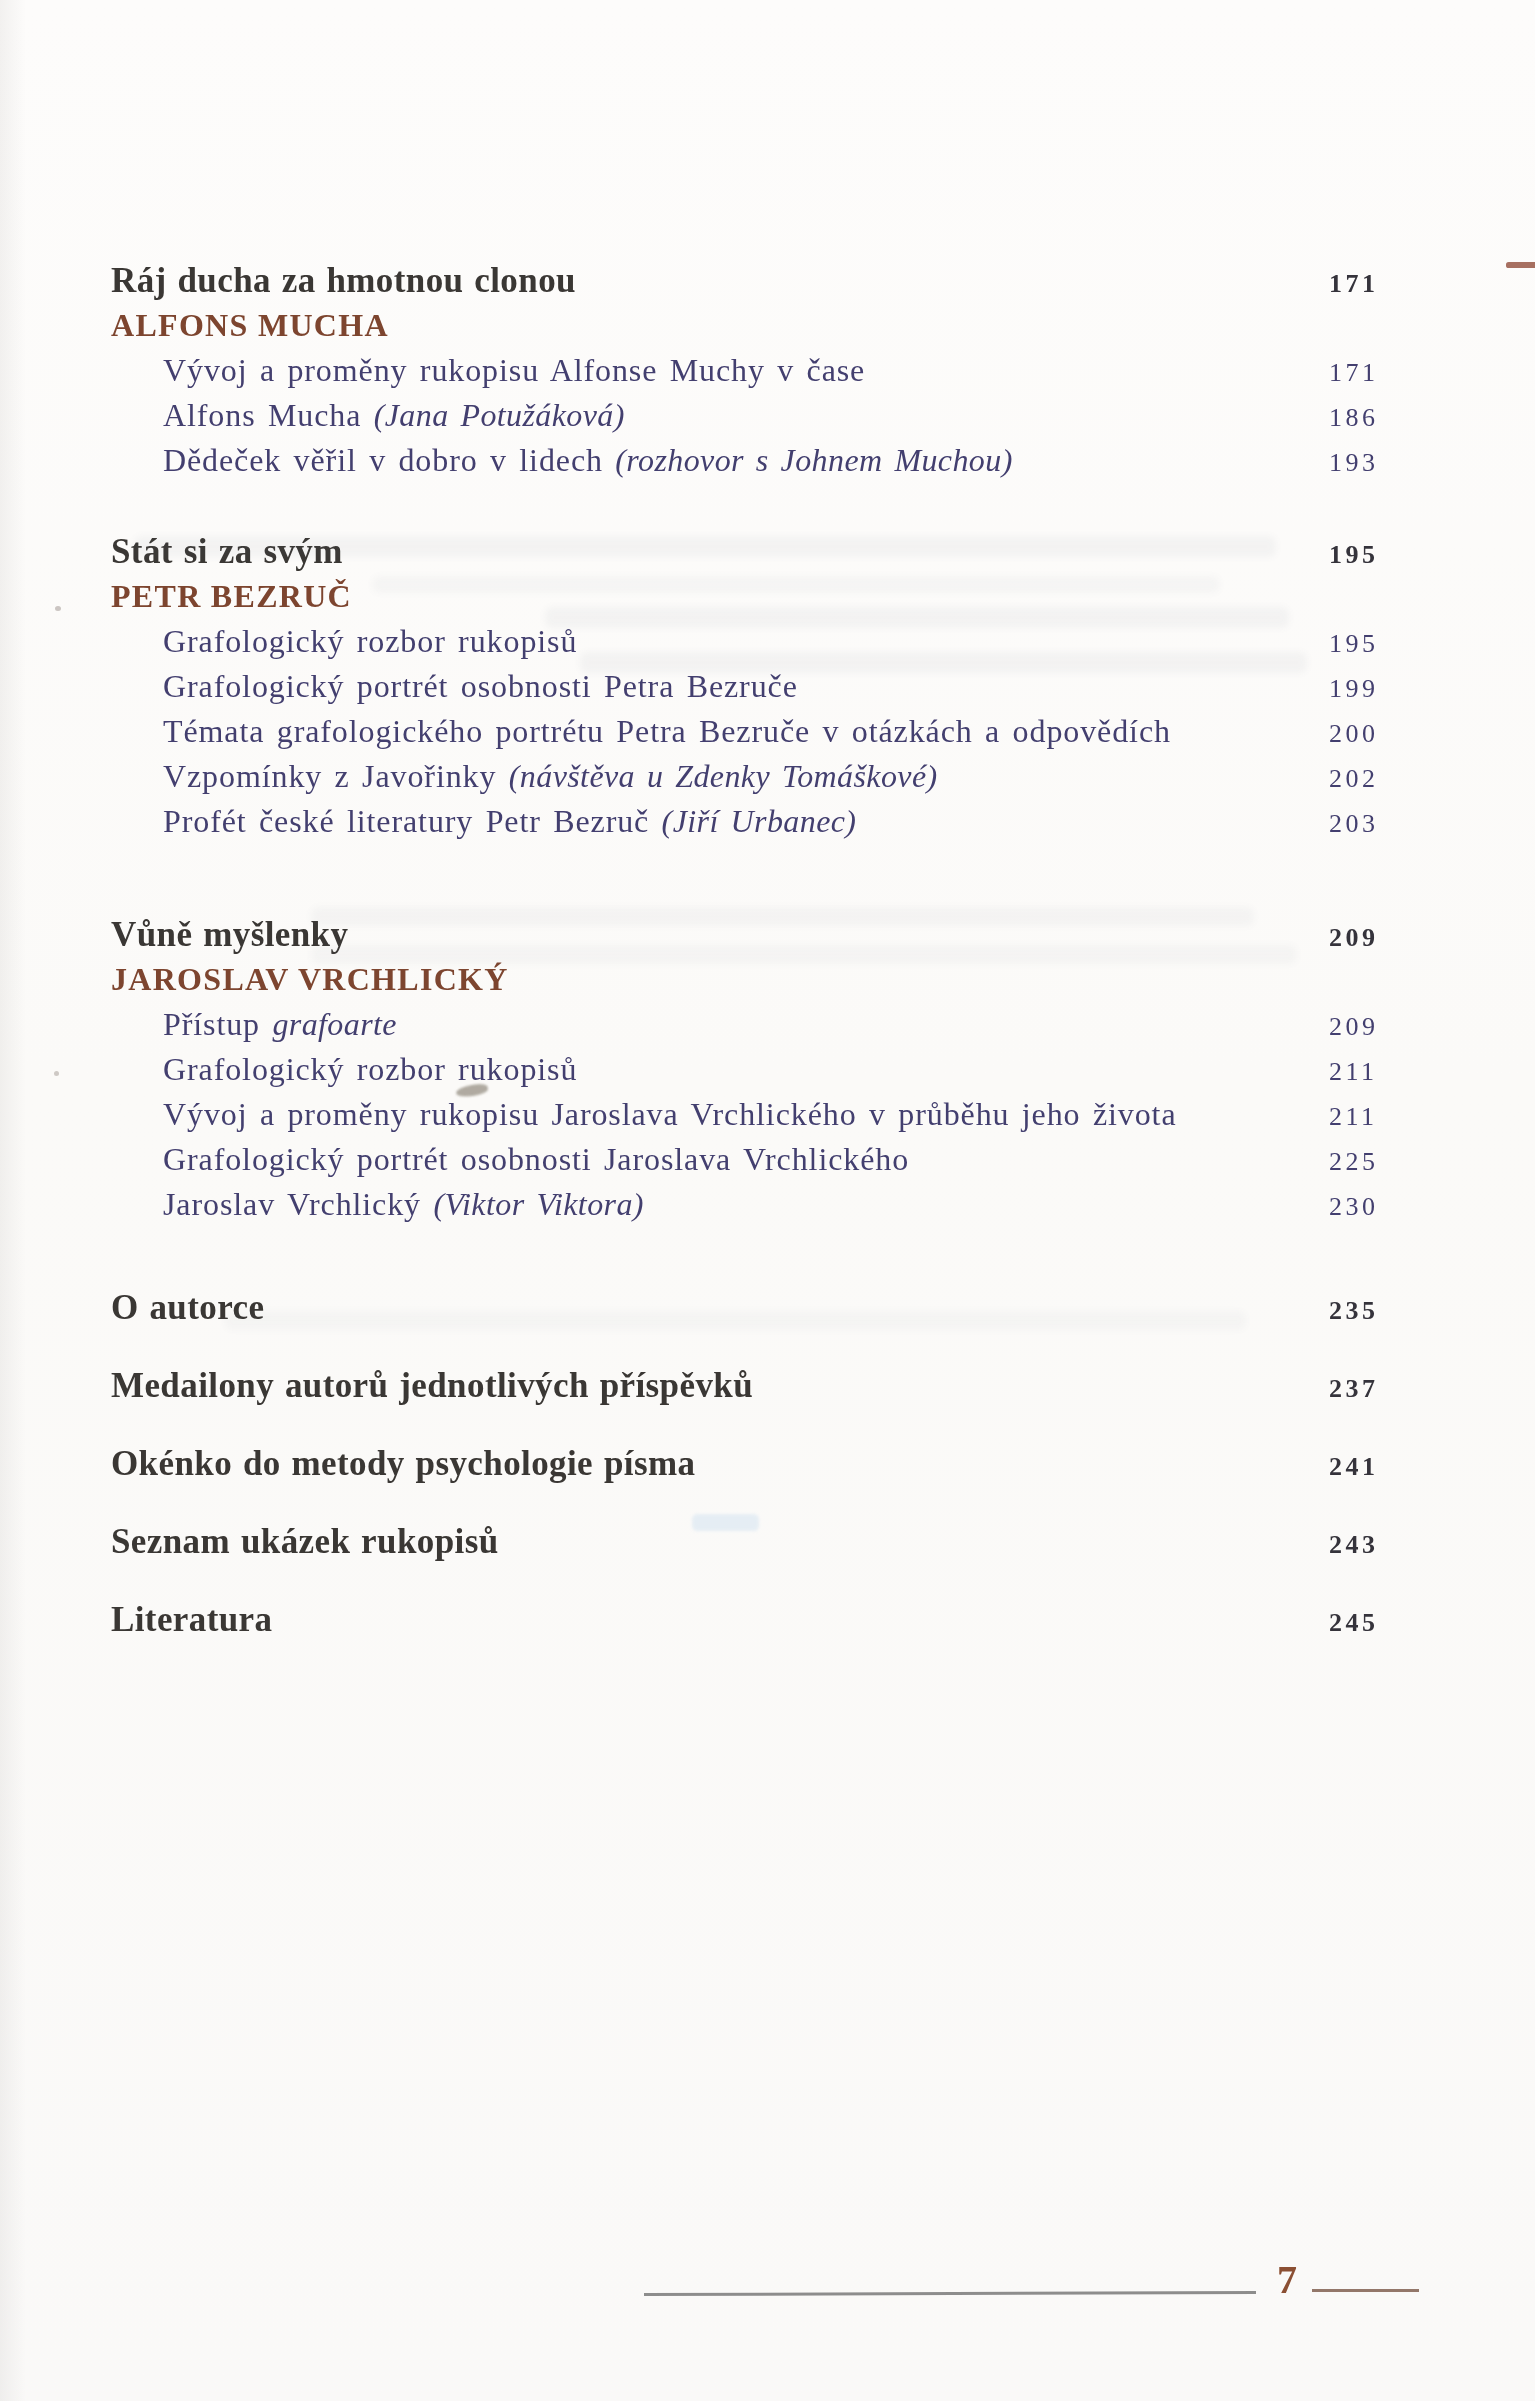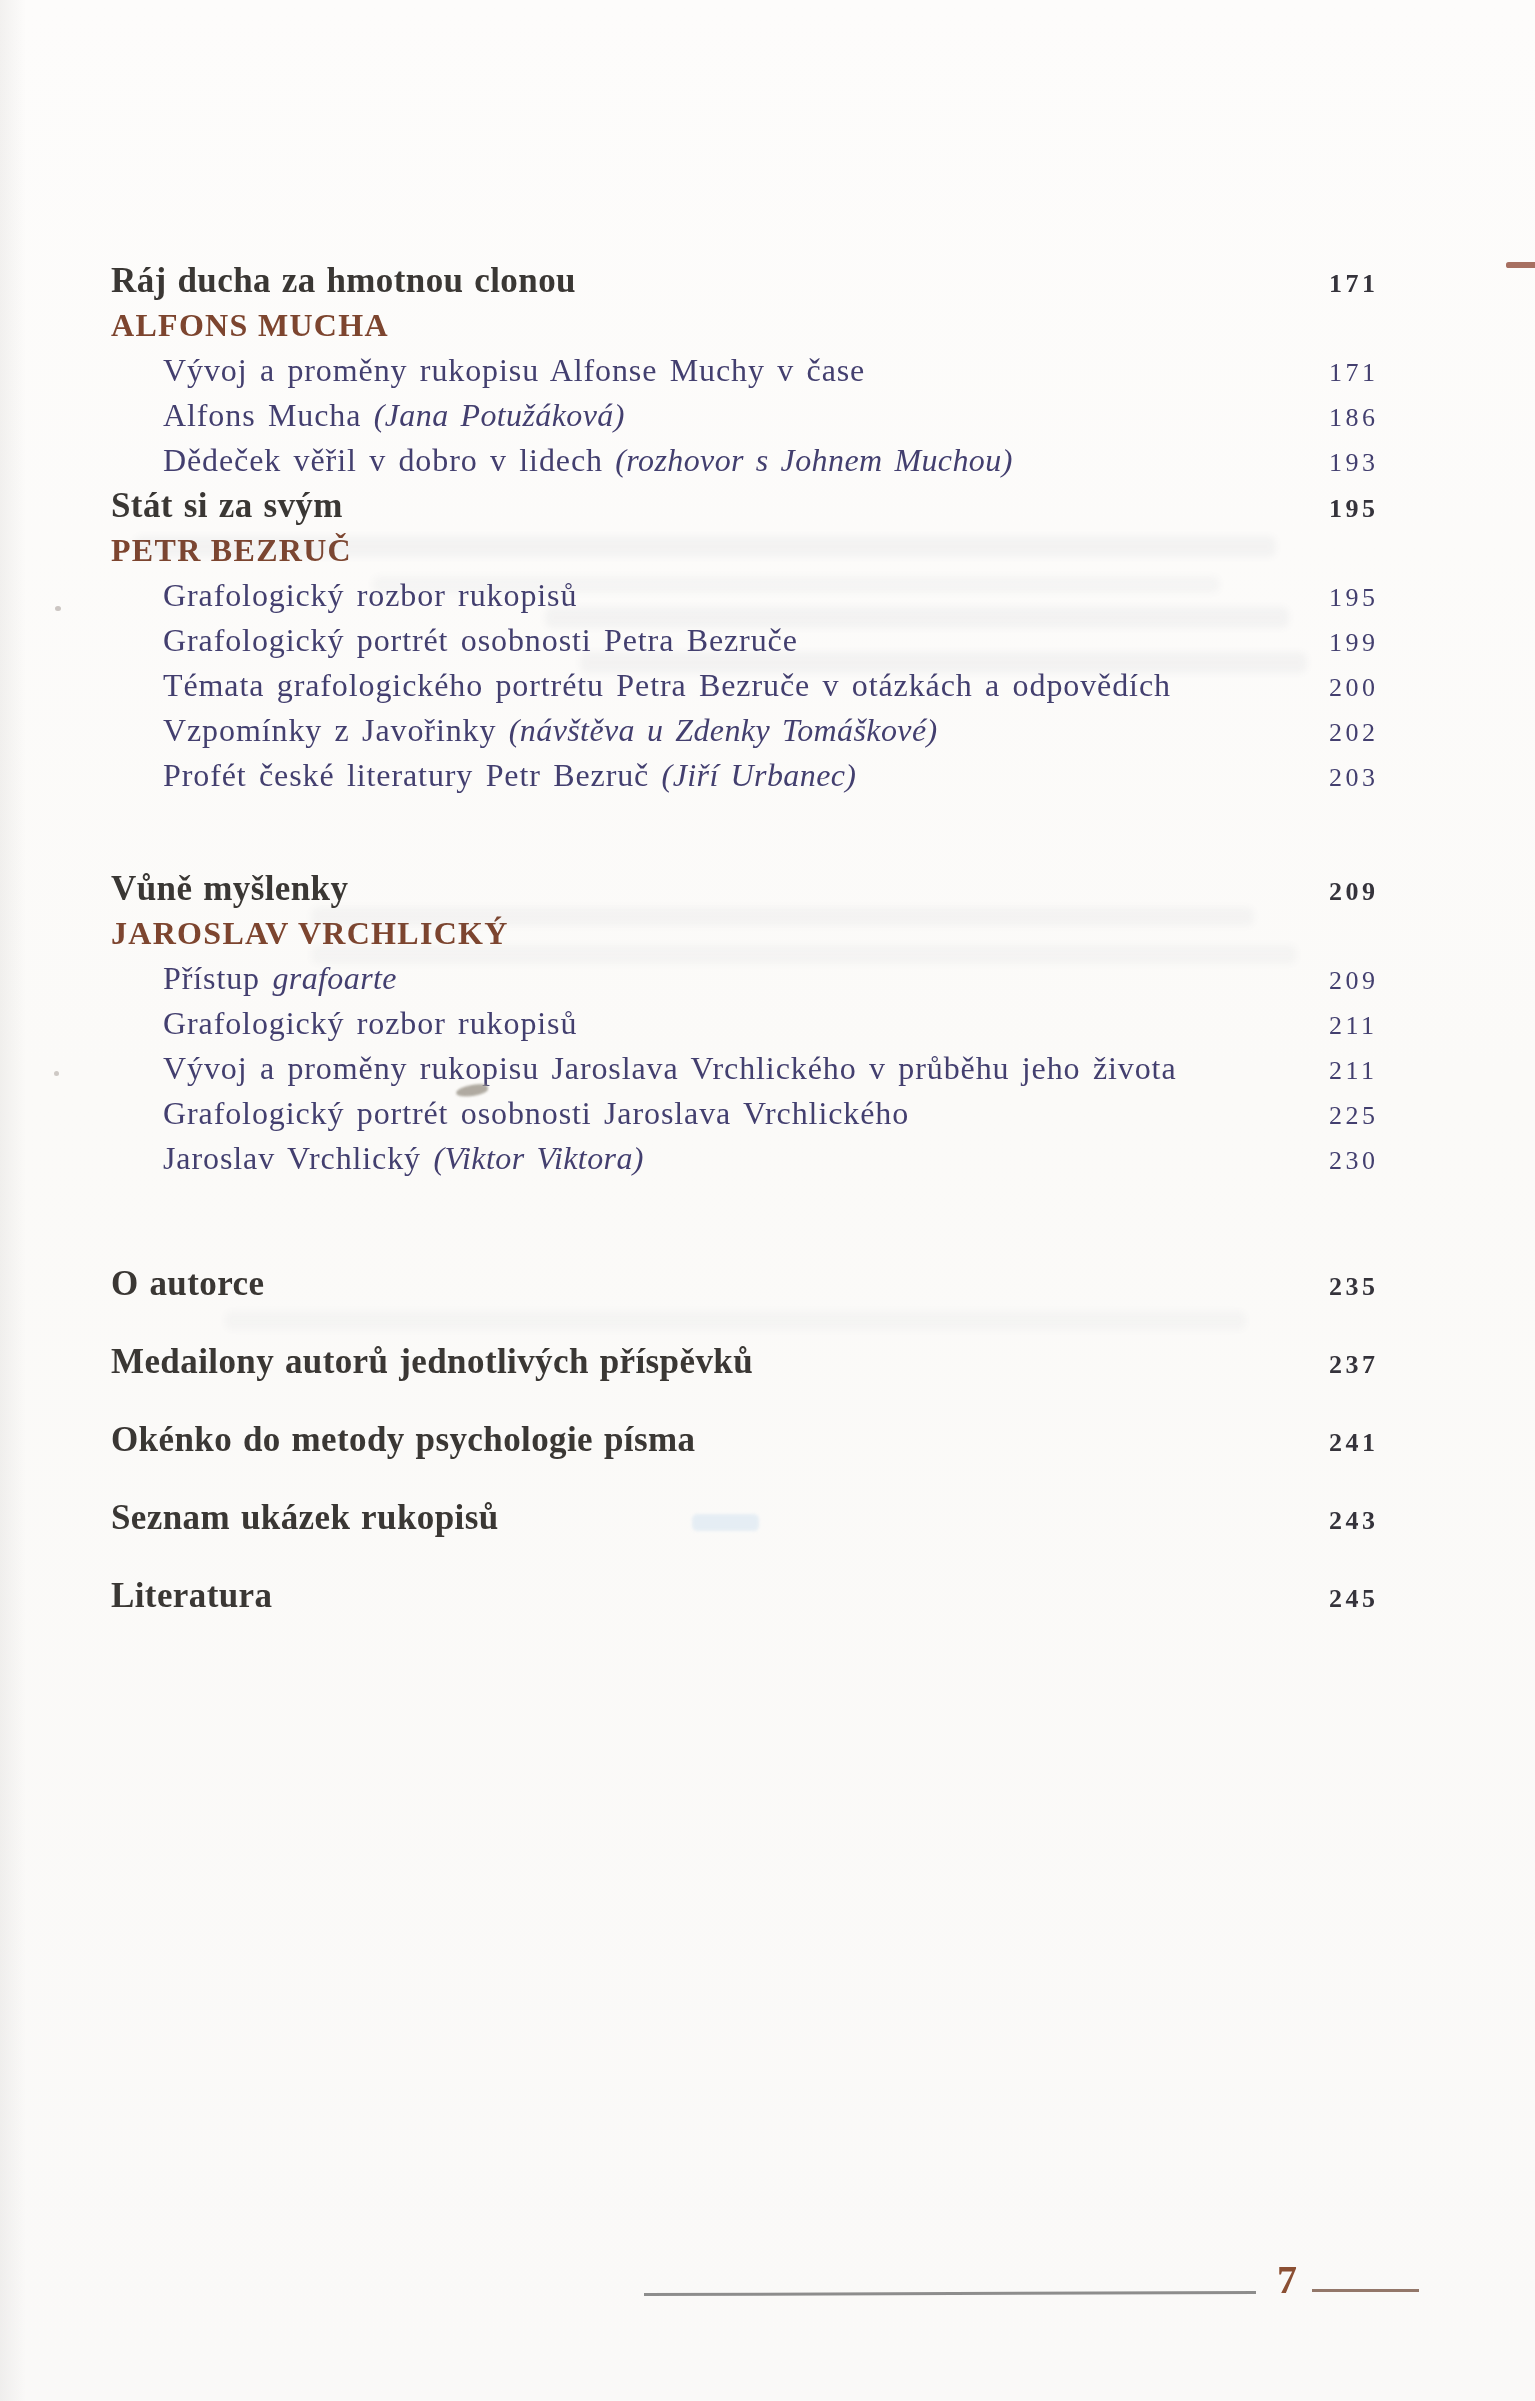--- a/index.html
+++ b/index.html
@@ -35,23 +35,23 @@
     font-size:32px;font-weight:700;color:#7d452f;
     letter-spacing:1.3px;line-height:45px;
   }
   .entry-row .title{padding-left:52px;}
   .entry-title{
     font-size:32px;font-weight:400;color:#433f6f;
     letter-spacing:0.9px;word-spacing:3.5px;line-height:45px;
   }
   .entry-title .it{font-style:italic;letter-spacing:0.4px;}
   .entry-num{color:#433f6f;font-weight:400;}
-  .toc-group.g0{}
+  .toc-group.g0{margin-bottom:46px;}
   .toc-group.g1{margin-bottom:68px;}
-  .toc-group.g2{margin-bottom:80px;}
+  .toc-group.g2{margin-bottom:58px;}
   .standalone-row{margin-bottom:33px;gap:47px;}
   
   .ghost{position:absolute;background:#5b6575;filter:blur(3.5px);border-radius:7px;}
   .ghost.a{top:536px;left:134px;width:1142px;height:21px;opacity:.05;}
   .ghost.b{top:576px;left:372px;width:848px;height:17.3px;opacity:.04;}
   .ghost.c{top:607px;left:545px;width:744px;height:21px;opacity:.05;}
   .ghost.d{top:652px;left:580px;width:727px;height:21px;opacity:.05;}
   .ghost.e{top:907px;left:311px;width:943px;height:19px;opacity:.045;}
   .ghost.f{top:945px;left:311px;width:986px;height:19px;opacity:.04;}
   .ghost.g{top:1311px;left:225px;width:1021px;height:19px;opacity:.035;}

